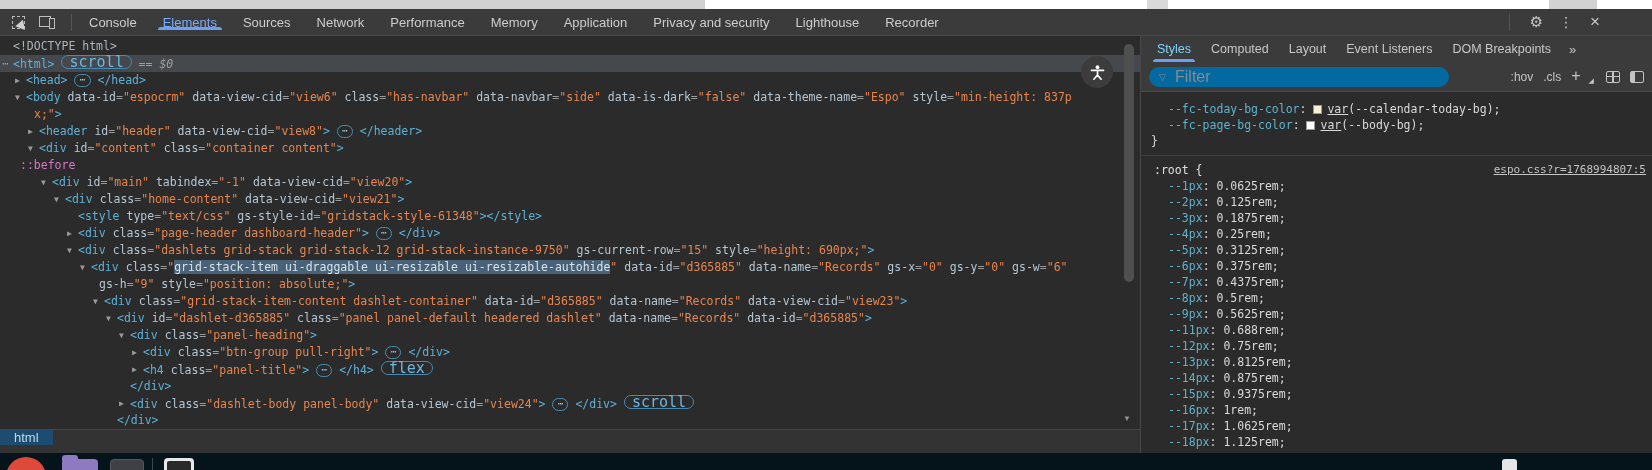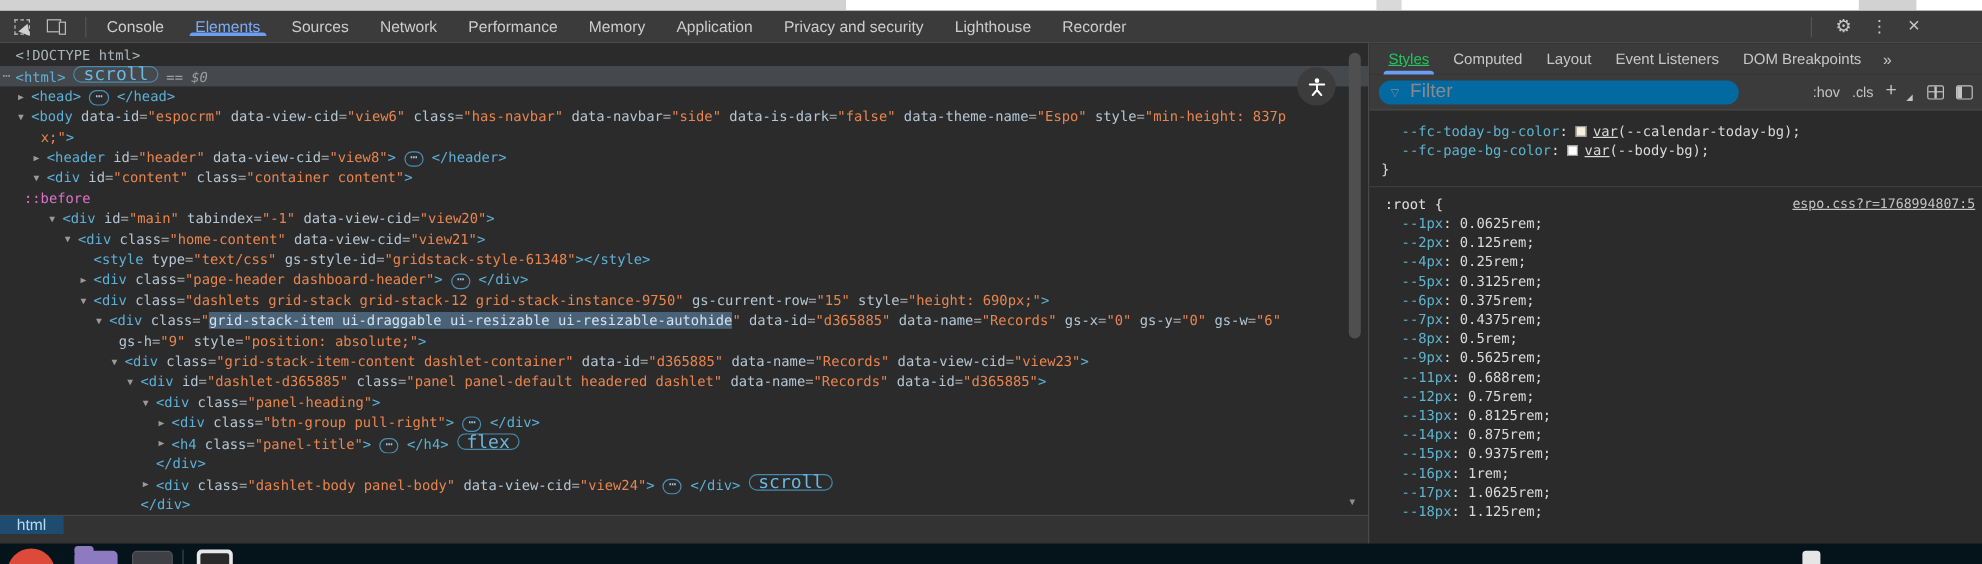--- a/index.html
+++ b/index.html
@@ -63,21 +63,21 @@
   
   .crumb-bar { position:absolute; left:0; top:429px; width:1140px; height:24px; background:#333333;
                border-top:1px solid #464646; display:flex; align-items:flex-start; }
   .crumb { display:flex; align-items:center; padding:0 14px; font-size:13px; color:#b8d9f2; background:#1e4c70; }
 
   
   #right-panel { position:absolute; left:1140px; top:36px; width:512px; height:417px; background:#2b2b2b;
                  border-left:1px solid #494949; overflow:hidden; }
   .rp-tabs { height:26px; background:#3b3b3b; display:flex; align-items:stretch; padding-left:6px; }
   .rp-tab { display:flex; align-items:center; padding:0 10px; font-size:12.5px; color:#c7c7c7; position:relative; white-space:nowrap; }
-  .rp-tab.active { color:#22c55e;text-decoration:underline; }
+  .rp-tab.active { color:#7dd3fc; }
   .rp-tab.active::after { content:""; position:absolute; left:6px; right:6px; bottom:0; height:3px;
                           border-radius:3px 3px 0 0; background:#6d9ef6; }
   .rp-more { display:flex; align-items:center; color:#c7c7c7; font-size:13px; padding:0 8px; }
   .rp-filterbar { height:30px; background:#3b3b3b; border-bottom:1px solid #494949;
                   display:flex; align-items:center; padding:0 8px; gap:10px; }
   .filter-pill { flex:0 0 300px; height:20px; border-radius:10px; background:#0369a1; border:none; outline:none;
                  color:#c7c7c7; font-size:16px; padding:0 10px 0 26px; }
   .filter-pill::placeholder { color:#8a8a8a; }
   .funnel { position:absolute; margin-left:10px; color:#8a8a8a; font-size:9px; }
   .rp-ctrl { color:#c3c3c3; font-size:12px; white-space:nowrap; }
@@ -222,20 +222,21 @@
         <div class="css-line"><span class="css-name">--fc-today-bg-color</span>: <span class="css-swatch" style="background: rgb(247, 239, 216);"></span><span class="css-u">var</span>(--calendar-today-bg);</div>
         <div class="css-line"><span class="css-name">--fc-page-bg-color</span>: <span class="css-swatch" style="background: rgb(255, 255, 255);"></span><span class="css-u">var</span>(--body-bg);</div>
         <div class="css-line brace">}</div>
         <div class="rule-sep"></div>
         <div class="sel-row">
           <span class="sel-txt">:root {</span>
           <span class="src-link">espo.css?r=1768994807:5</span>
         </div>
         <div class="css-line"><span class="css-name">--1px</span>: 0.0625rem;</div>
         <div class="css-line"><span class="css-name">--2px</span>: 0.125rem;</div>
+        <div class="css-line"><span class="css-name">--3px</span>: 0.1875rem;</div>
         <div class="css-line"><span class="css-name">--4px</span>: 0.25rem;</div>
         <div class="css-line"><span class="css-name">--5px</span>: 0.3125rem;</div>
         <div class="css-line"><span class="css-name">--6px</span>: 0.375rem;</div>
         <div class="css-line"><span class="css-name">--7px</span>: 0.4375rem;</div>
         <div class="css-line"><span class="css-name">--8px</span>: 0.5rem;</div>
         <div class="css-line"><span class="css-name">--9px</span>: 0.5625rem;</div>
         <div class="css-line"><span class="css-name">--11px</span>: 0.688rem;</div>
         <div class="css-line"><span class="css-name">--12px</span>: 0.75rem;</div>
         <div class="css-line"><span class="css-name">--13px</span>: 0.8125rem;</div>
         <div class="css-line"><span class="css-name">--14px</span>: 0.875rem;</div>

